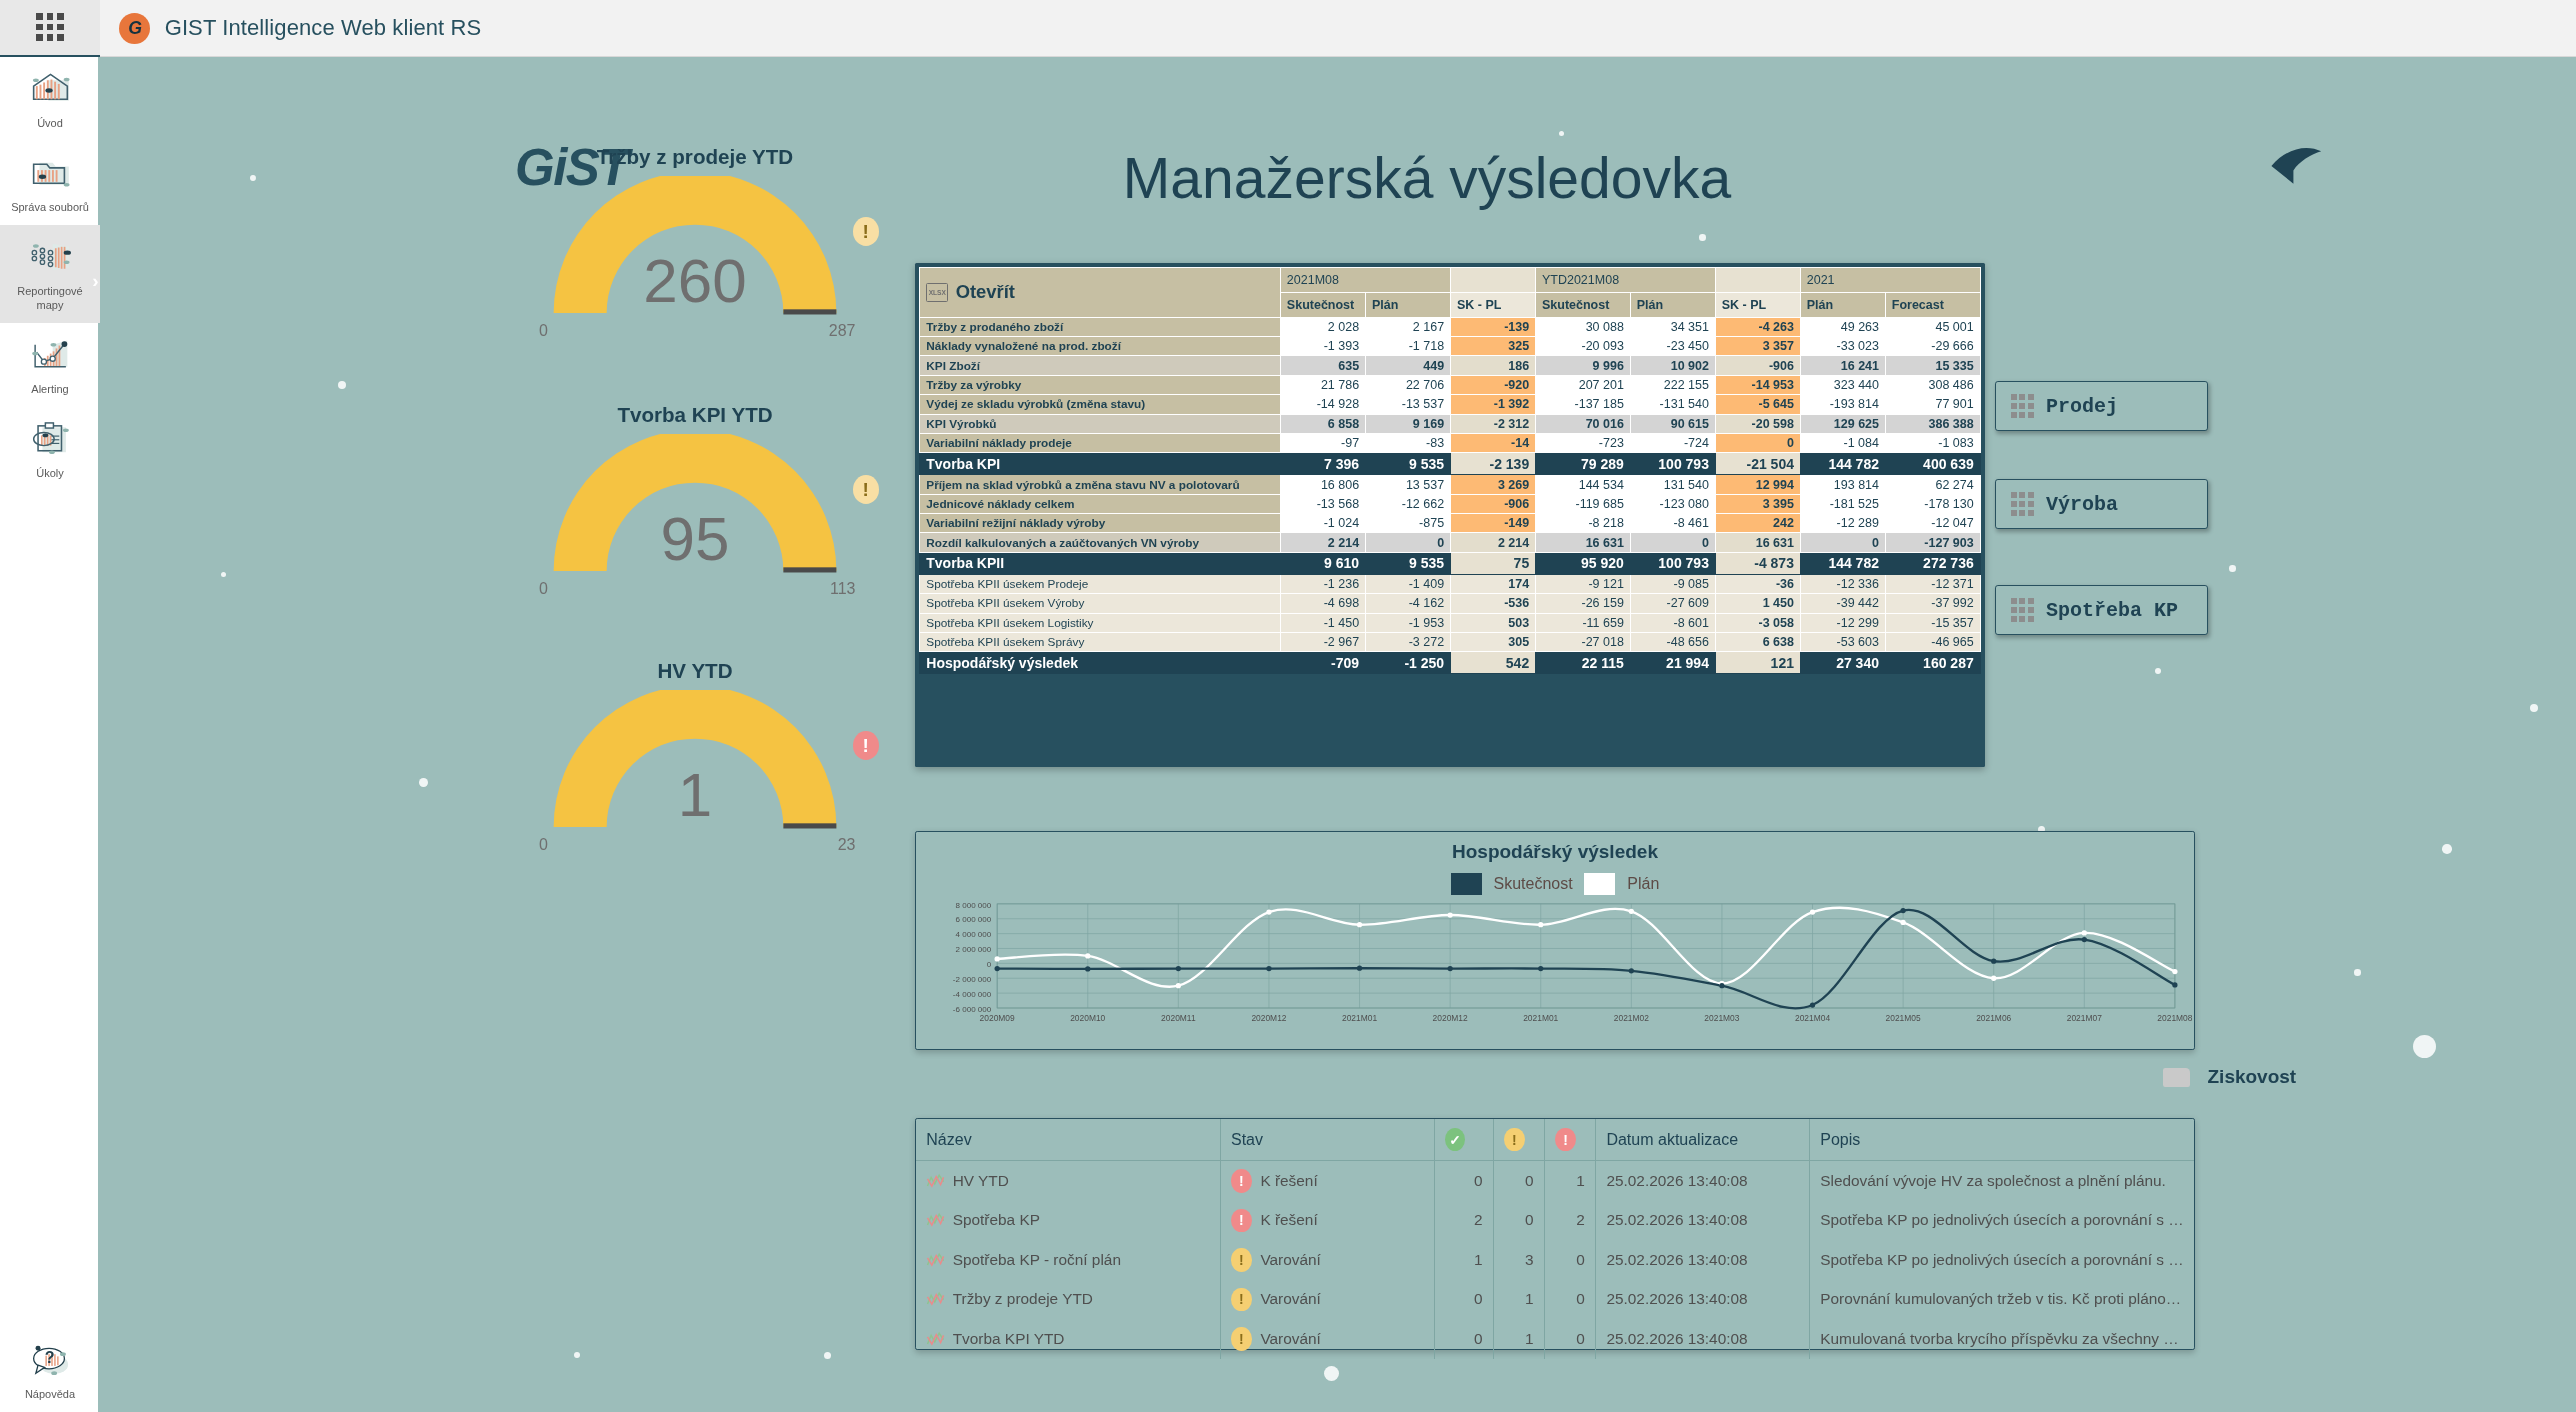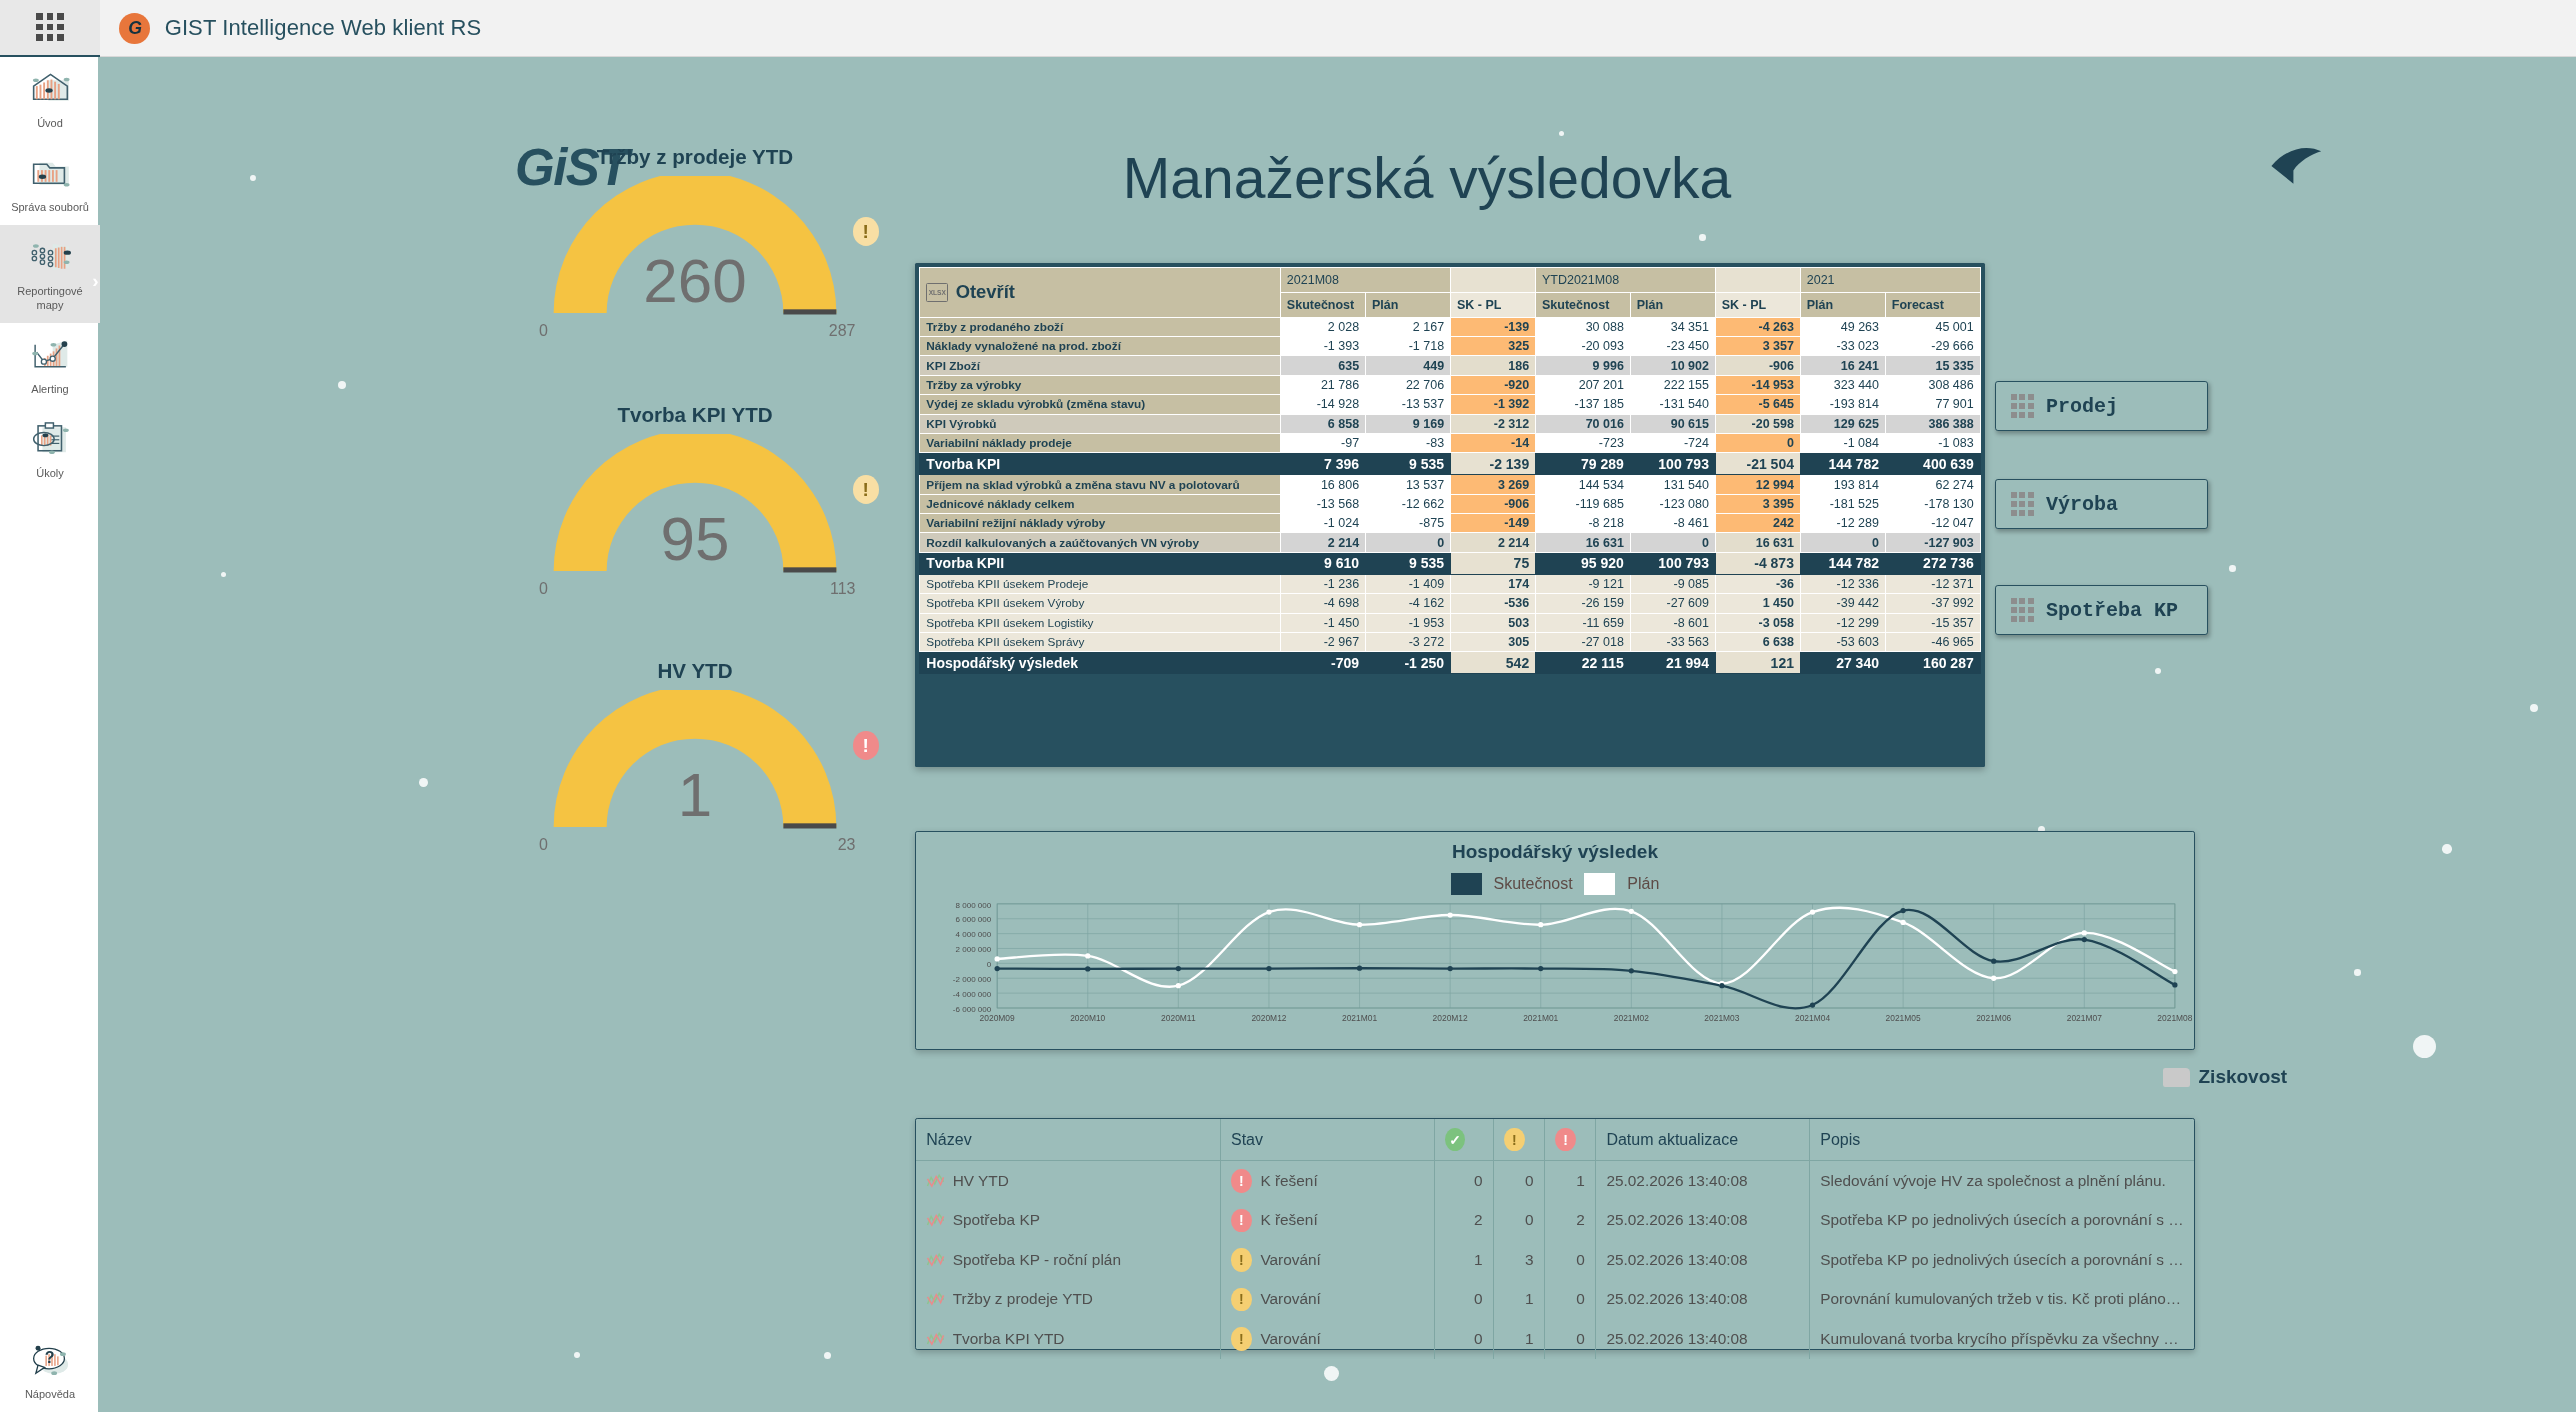--- a/index.html
+++ b/index.html
@@ -167,21 +167,21 @@
     display: flex; justify-content: center; align-items: center; gap: 11.8px;
     margin-top: 10.3px; font-size: 16px; color: #5d4b46;
   }
   #chart-legend .sw { width: 31px; height: 22px; display: inline-block; }
   #chart-legend .sw.act { background: #1f4353; }
   #chart-legend .sw.pln { background: #ffffff; }
   #chart-plot { position: relative; margin-top: 2.9px; }
 
   #ziskovost {
     position: absolute; left: 2060px; top: 1009px;
-    display: flex; align-items: center; gap: 9px; cursor: pointer;
+    display: flex; align-items: center; gap: 18px; cursor: pointer;
   }
   #zisk-folder {
     width: 26.5px; height: 19px; background: #c9c9c9;
     border-radius: 2.2px 4.4px 2.2px 2.2px;
   }
   #ziskovost span { font-size: 19px; font-weight: bold; color: #1f4353; }
 
   
   #alert-card {
     position: absolute; left: 812px; top: 1061px; width: 1280px; height: 232px;
@@ -667,21 +667,21 @@
             <td class="num diff">-3 058</td>
             <td class="num">-12 299</td>
             <td class="num">-15 357</td>
           </tr>
           <tr class="spot">
             <td class="lbl">Spotřeba KPII úsekem Správy</td>
             <td class="num">-2 967</td>
             <td class="num">-3 272</td>
             <td class="num diff">305</td>
             <td class="num">-27 018</td>
-            <td class="num">-33 563</td>
+            <td class="num">-48 656</td>
             <td class="num diff">6 638</td>
             <td class="num">-53 603</td>
             <td class="num">-46 965</td>
           </tr>
           <tr class="total">
             <td class="lbl">Hospodářský výsledek</td>
             <td class="num">-709</td>
             <td class="num">-1 250</td>
             <td class="num diff">542</td>
             <td class="num">22 115</td>

